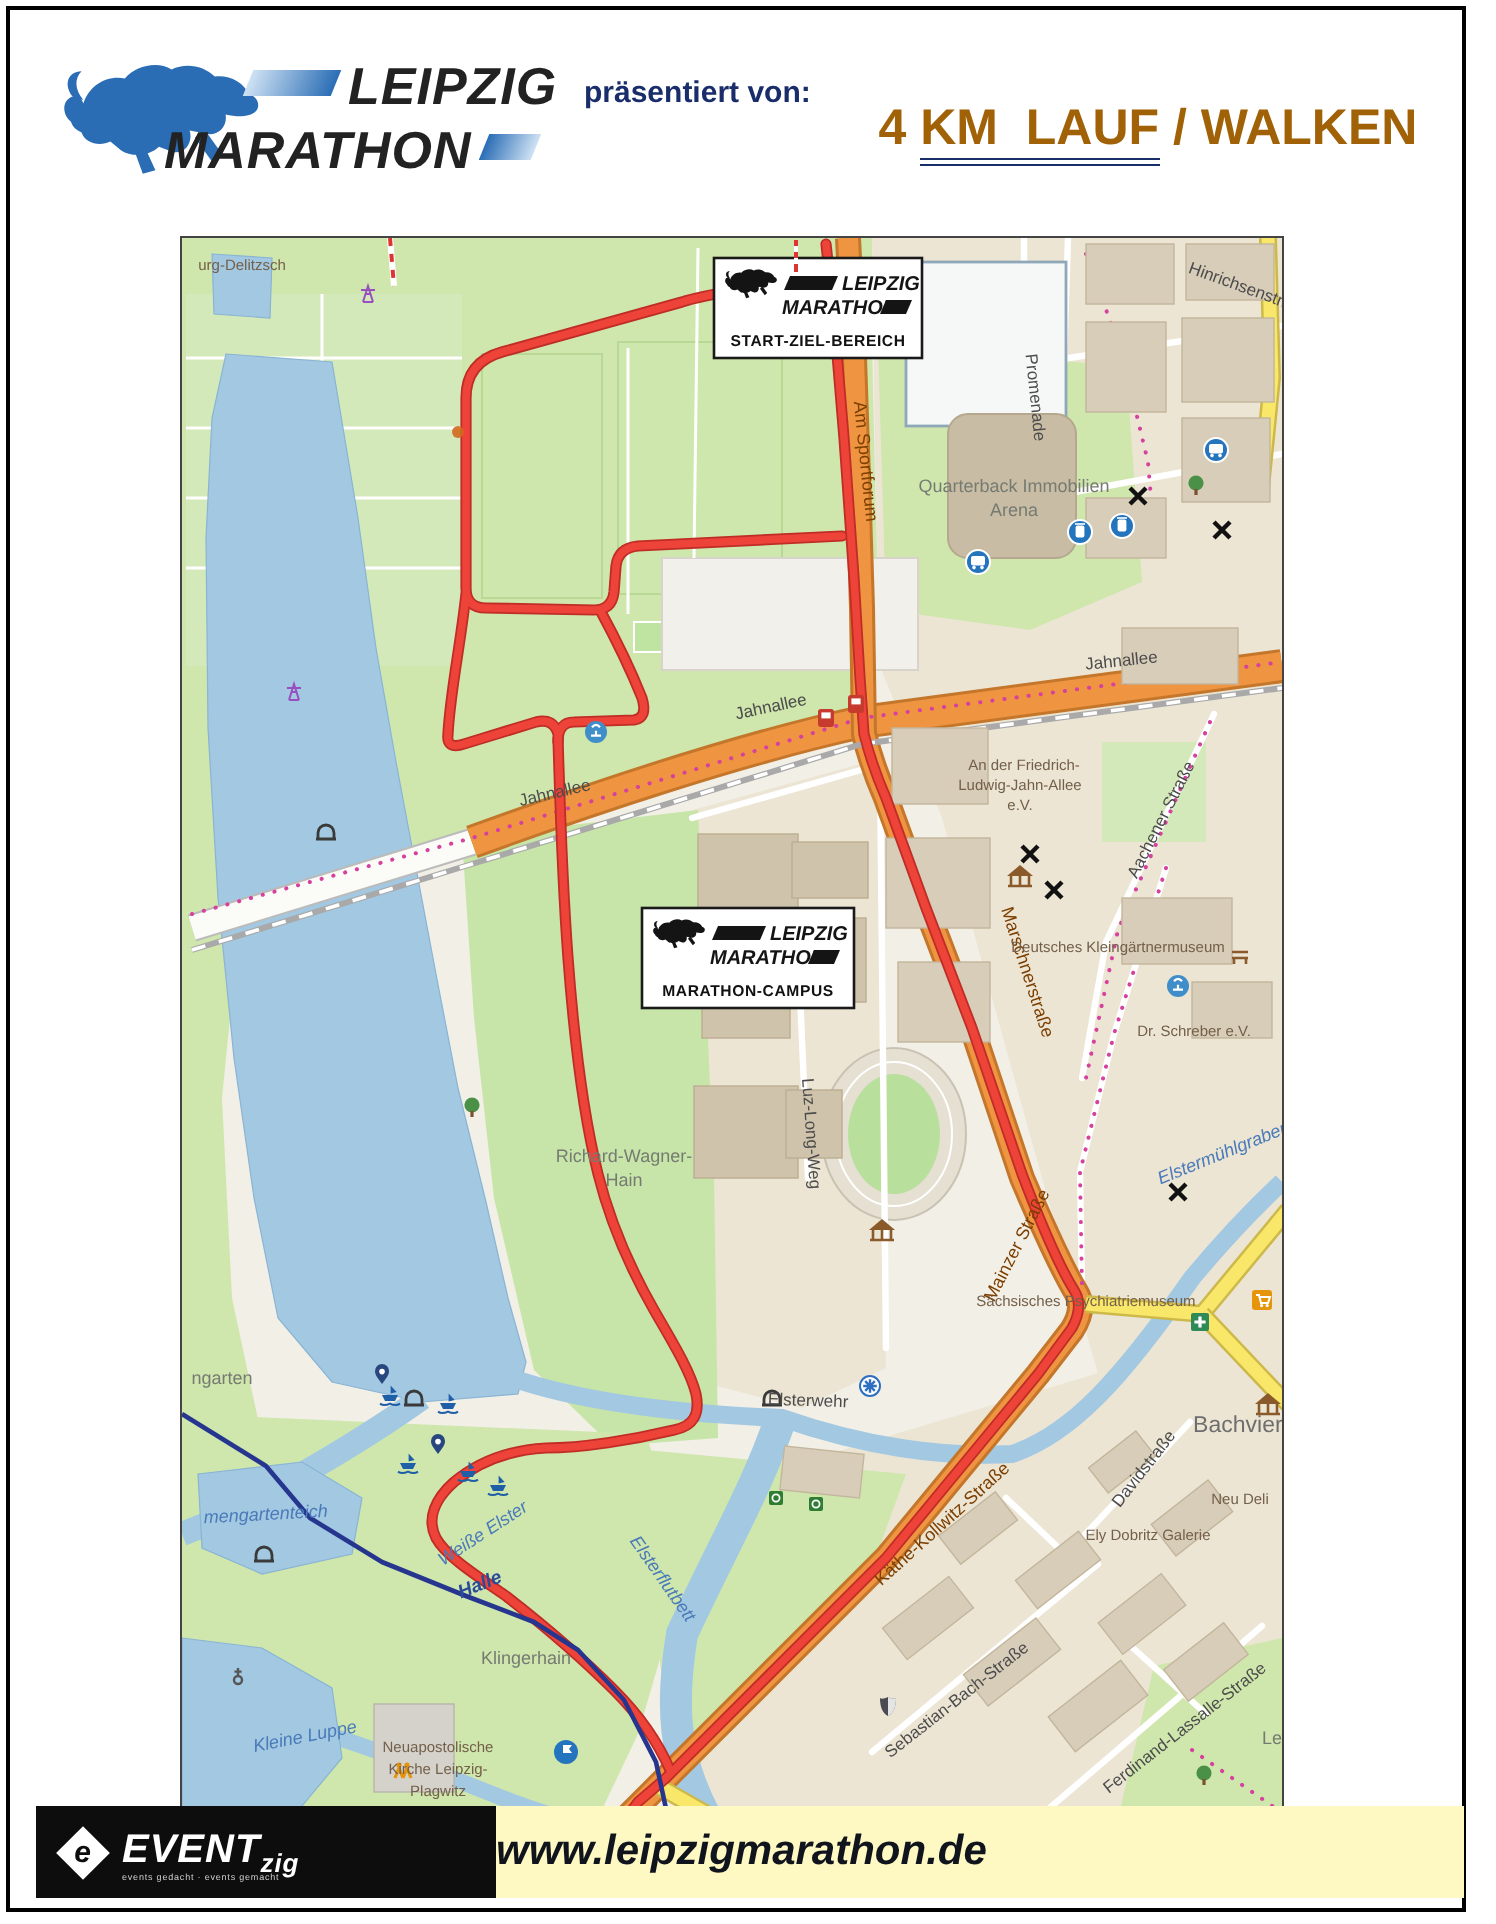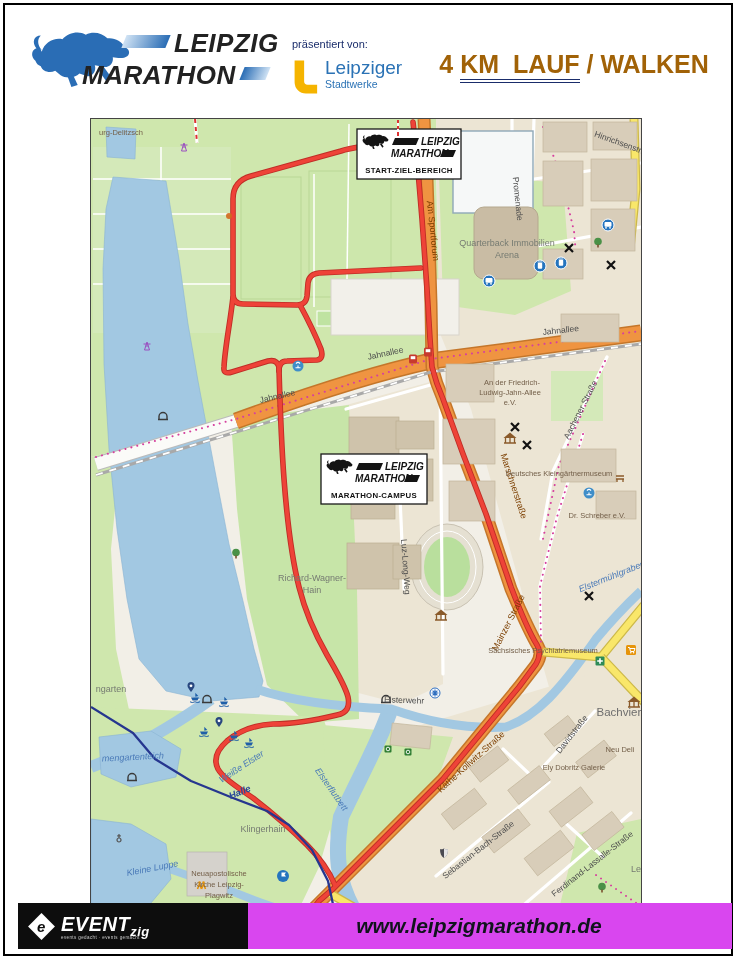--- a/index.html
+++ b/index.html
@@ -11,21 +11,21 @@
   .lion-blue{color:#2a6db5;}
   .lion-black{color:#141414;}
   .brow{position:absolute;white-space:nowrap;}
   .r1{left:88px;top:6px;}
   .r2{left:52px;top:38px;}
   .btxt{font-style:italic;font-weight:900;font-size:26px;color:#222;letter-spacing:0.5px;vertical-align:middle;}
   .bar{display:inline-block;height:13px;background:linear-gradient(90deg,#cfe2f4,#2a6db5);transform:skewX(-22deg);vertical-align:middle;margin:0 6px 4px 6px;}
   .b1{width:44px;}
   .b2{width:26px;background:linear-gradient(90deg,#2a6db5,#cfe2f4);}
   .presenter{position:absolute;left:292px;top:38px;width:140px;}
-  .pres-label{font-size:11px;font-weight:normal;color:#1a2d6b;margin-bottom:8px;}
+  .pres-label{font-size:15px;font-weight:bold;color:#1a2d6b;margin-bottom:8px;}
   .sponsor{display:flex;align-items:flex-start;}
   .swlogo{width:26px;height:38px;margin-right:7px;}
   .sname{font-size:19px;color:#2a72b5;line-height:20px;}
   .ssub{font-size:10.5px;color:#2a72b5;}
   .title{position:absolute;left:438px;top:50px;width:272px;text-align:center;font-size:25px;font-weight:800;color:#a16207;white-space:nowrap;}
   .title .u{white-space:pre;border-bottom:4px double #1a2d6b;padding-bottom:1px;}
   
   .mapwrap{position:absolute;left:90px;top:118px;width:550px;height:790px;border:1px solid #444;background:#f2efe7;}
   #map-svg{width:550px;height:790px;display:block;overflow:hidden;}
   #map-svg text{font-family:"Liberation Sans",sans-serif;}
@@ -77,21 +77,21 @@
   .plb{font-size:11.5px;fill:#6e6e6e;}
   .wa{font-size:9px;fill:#4a7ab8;font-style:italic;font-family:"Liberation Serif",serif;}
   .wab{font-size:9.5px;fill:#2a4a9a;font-style:italic;font-family:"Liberation Serif",serif;font-weight:bold;}
   
   .f-black{position:absolute;left:18px;top:903px;width:230px;height:46px;background:#0d0d0d;display:flex;align-items:center;padding-left:14px;box-sizing:border-box;}
   .diamond{width:19px;height:19px;background:#fff;transform:rotate(45deg);display:flex;align-items:center;justify-content:center;margin-right:10px;}
   .diamond span{transform:rotate(-45deg);font-weight:900;font-size:15px;color:#0d0d0d;font-style:italic;}
   .fbrand{color:#fff;font-weight:900;font-style:italic;font-size:20px;letter-spacing:0.5px;position:relative;}
   .fbrand sub{font-size:13px;margin-top:20px;}
   .ftag{position:absolute;left:0;top:22px;font-size:4.5px;color:#cfcfcf;font-style:normal;font-weight:normal;letter-spacing:0.4px;white-space:nowrap;}
-  .f-yellow{position:absolute;left:248px;top:903px;width:484px;height:46px;background:#d946ef;box-sizing:border-box;text-align:center;padding-right:22px;line-height:46px;}
+  .f-yellow{position:absolute;left:248px;top:903px;width:484px;height:46px;background:#fef9c3;box-sizing:border-box;text-align:left;padding-right:22px;line-height:46px;}
   .furl{font-size:21px;font-weight:bold;font-style:italic;color:#10141c;}
 </style>
 </head>
 <body>
 
 <svg width="0" height="0" style="position:absolute">
   <defs>
     <g id="lion">
       <path fill="currentColor" d="M7,20 C2,14 4,6 12,6 C8,10 8,16 13,22 Z"></path>
       <path fill="currentColor" d="M6,34 C1,30 1,22 7,20 C10,19 12,21 13,24 C16,14 26,8 36,10 C42,3 54,0 62,5 C70,1 80,3 86,9 C94,8 102,12 105,19 C110,20 112,26 108,29 C104,32 97,31 92,30 C93,36 89,41 83,41 L72,39 C74,45 70,52 63,51 L55,48 C50,53 40,54 34,50 L28,45 C22,48 14,46 12,40 C9,39 7,37 6,34 Z"></path>
@@ -111,29 +111,20 @@
     <div class="brow r1">
       <span class="bar b1"></span><span class="btxt">LEIPZIG</span>
     </div>
     <div class="brow r2">
       <span class="btxt">MARATHON</span><span class="bar b2"></span>
     </div>
   </div>
 
   <div class="presenter">
     <div class="pres-label">präsentiert von:</div>
-    <div class="sponsor">
-      <svg class="swlogo" viewBox="0 0 30 40">
-        <path d="M3,1 h11 v24 a4,4 0 0 0 4,4 h11 v10 h-13 a13,13 0 0 1 -13,-13 Z" fill="#f5b400"></path>
-      </svg>
-      <div>
-        <div class="sname">Leipziger</div>
-        <div class="ssub">Stadtwerke</div>
-      </div>
-    </div>
   </div>
 
   <div class="title"><span>4 </span><span class="u">KM  LAUF</span><span> / WALKEN</span></div>
 
   <div class="mapwrap">
     <svg id="map-svg" viewBox="0 0 550 790">
 
       <g>
         <path class="beige" d="M345,0 L550,0 L550,545 L460,575 L430,470 L380,290 L348,212 Z"></path>
         <path class="beige" d="M300,615 L550,540 L550,790 L245,790 Z"></path>

